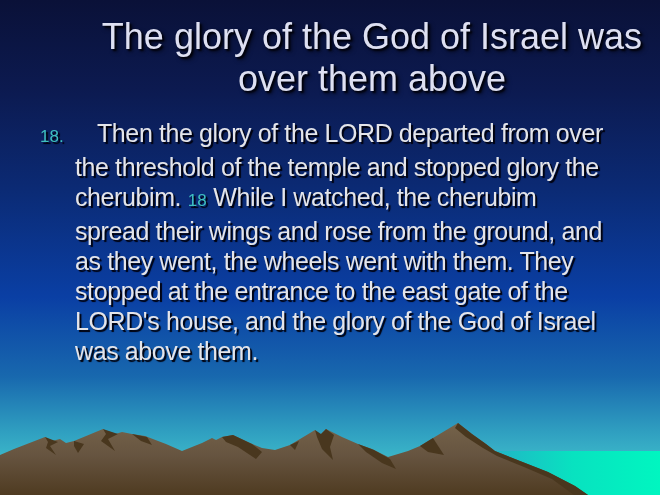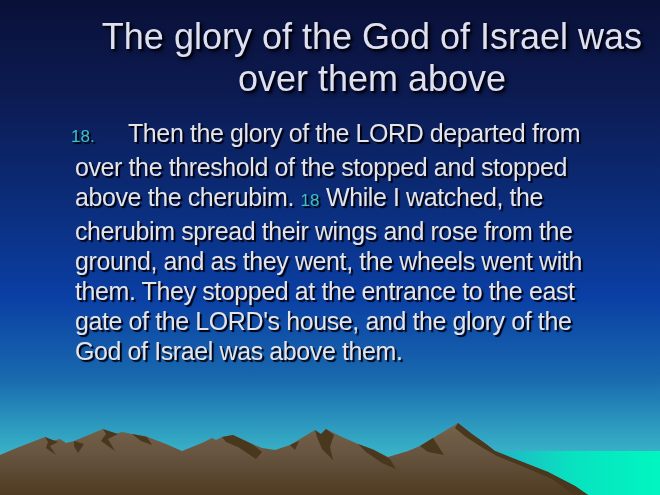--- a/index.html
+++ b/index.html
@@ -49,40 +49,39 @@
   .vnum{
     color:#3fc0c0;
     font-size:17px;
     letter-spacing:0;
     text-shadow:2px 2px 1px #00010c;
   }
   .vnum.marker{
     display:inline-block;
     width:57px;
     text-indent:0;
-    margin-left:31px;
   }
   .scenery{
     position:absolute;
     left:0; bottom:0;
     width:660px; height:80px;
     display:block;
   }
 </style>
 </head>
 <body>
 
 <div class="slide">
 
   <h1 class="title">
     <span class="tline">The glory of the God of Israel was</span>
     <span class="tline">over them above</span>
   </h1>
 
-  <p class="body-text"><span class="vnum marker">18.</span><span>Then the glory of the LORD departed from over the threshold of the stopped and stopped above the cherubim.</span>
+  <p class="body-text"><span class="vnum marker">18.</span><span>Then the glory of the LORD departed from over the threshold of the temple and stopped glory the cherubim.</span>
     <span class="vnum">18</span>
     <span>While I watched, the cherubim spread their wings and rose from the ground, and as they went, the wheels went with them. They stopped at the entrance to the east gate of the LORD's house, and the glory of the God of Israel was above them.</span></p>
 
   <svg class="scenery" viewBox="0 0 660 80" preserveAspectRatio="none">
     <defs>
       <linearGradient id="waterGrad" x1="0" y1="0" x2="1" y2="0">
         <stop offset="0" stop-color="#2ba4c8"></stop>
         <stop offset="0.55" stop-color="#08e2c0"></stop>
         <stop offset="1" stop-color="#00f6c0"></stop>
       </linearGradient>

